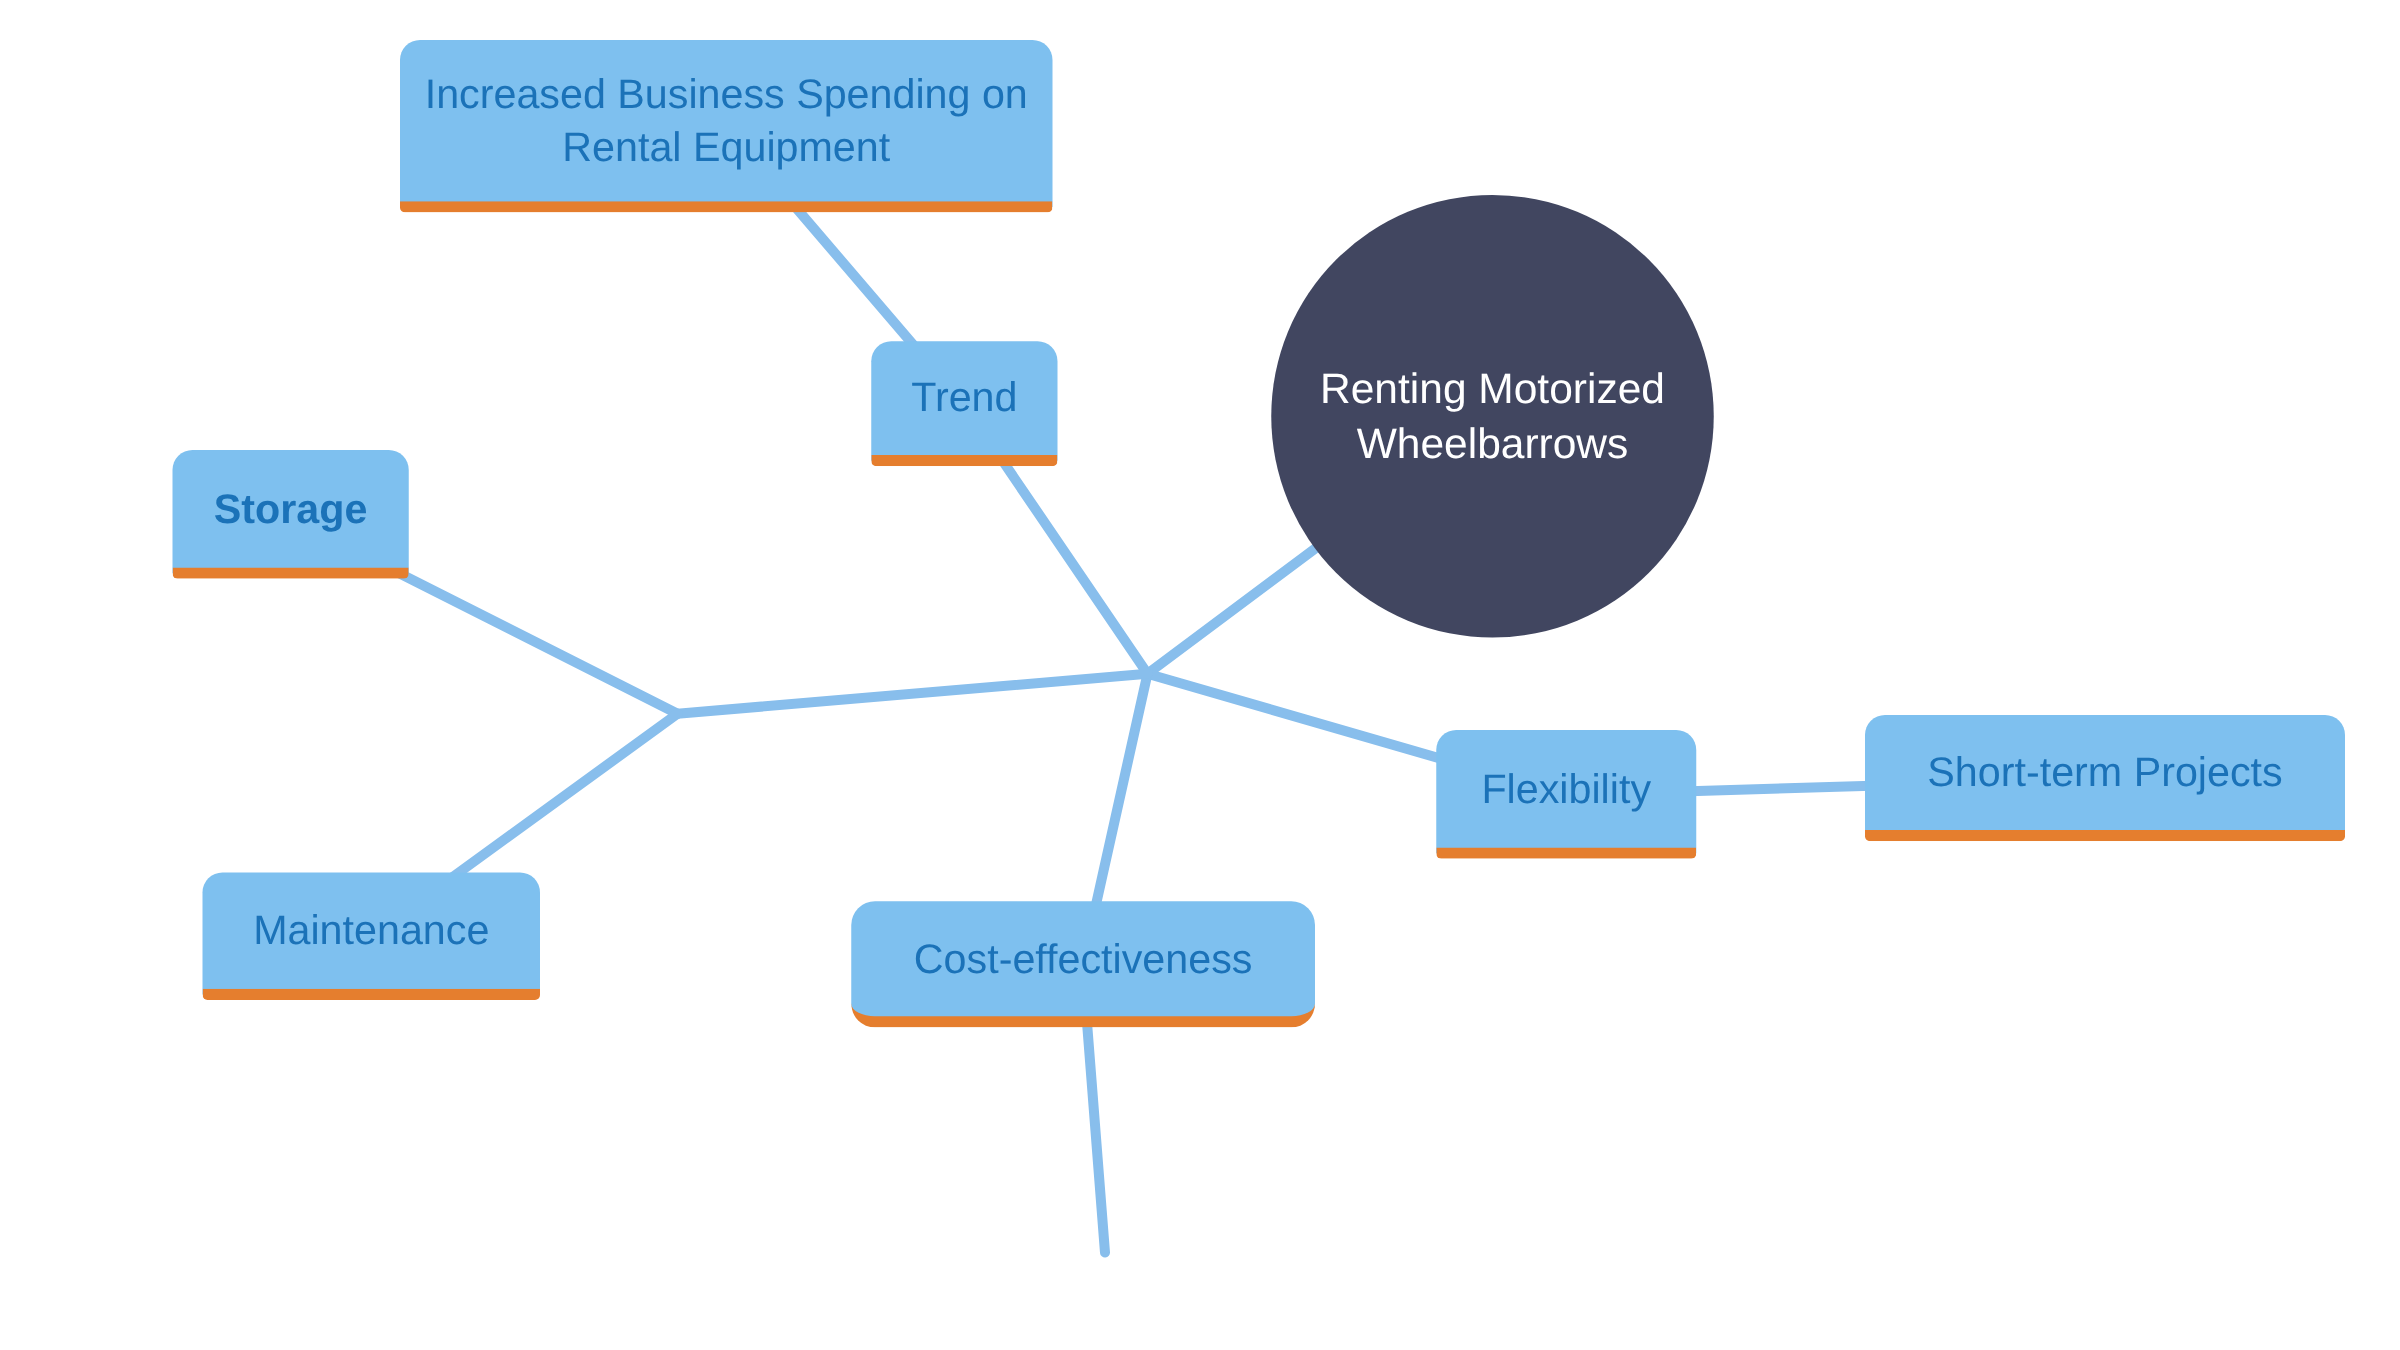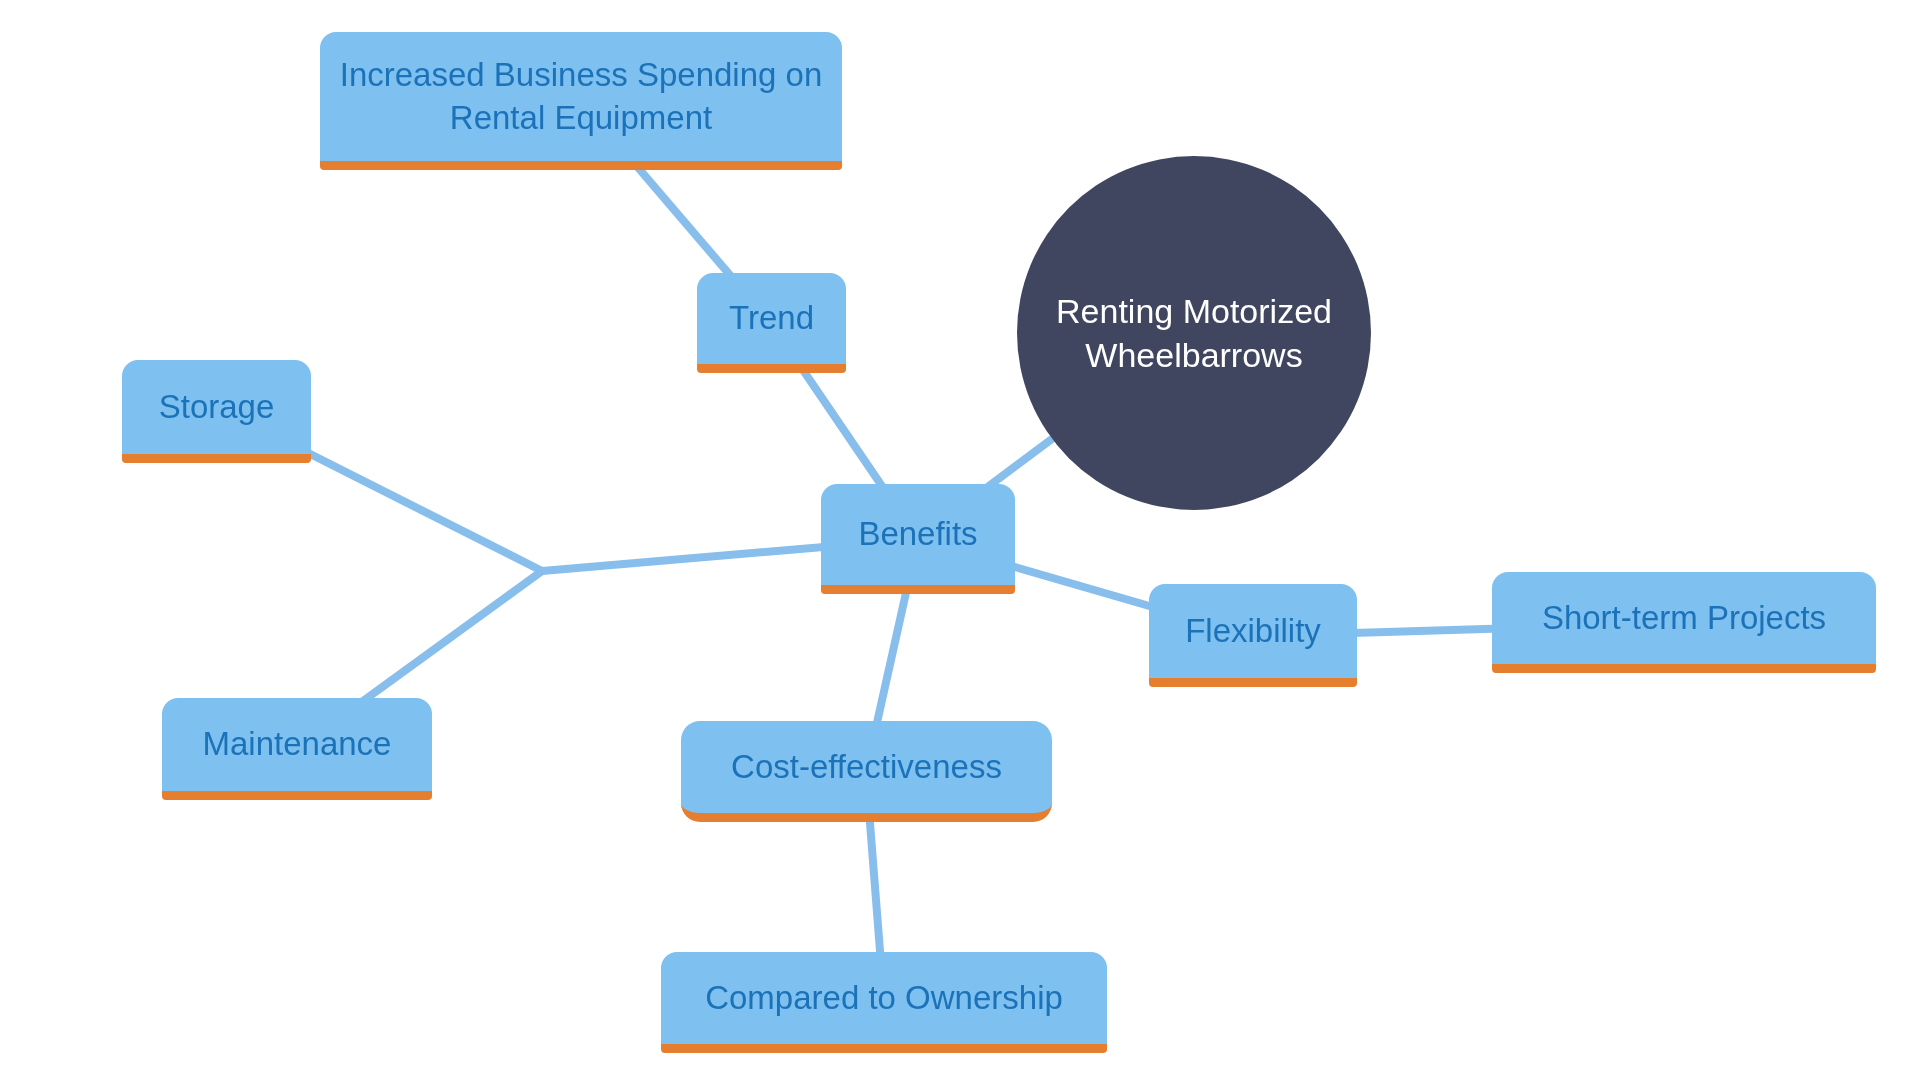--- a/index.html
+++ b/index.html
@@ -83,46 +83,40 @@
   </svg>
 
   <div class="node" style="left:276px; top:32px; width:522px; height:138px;">
     <span class="node-label">Increased Business Spending on Rental Equipment</span>
   </div>
 
   <div class="node" style="left:653px; top:273px; width:149px; height:100px;">
     <span class="node-label">Trend</span>
   </div>
 
-  <div class="node" style="left:78px; top:360px; width:189px; height:103px;">
+  <div class="node" style="left:94px; top:360px; width:189px; height:103px;font-weight:bold;">
     <span class="node-label">Storage</span>
   </div>
 
 
-  <div class="node" style="left:777px; top:484px; width:194px; height:110px;">
-    <span class="node-label">Benefits</span>
-  </div>
 
   <div class="node" style="left:1105px; top:584px; width:208px; height:103px;">
     <span class="node-label">Flexibility</span>
   </div>
 
   <div class="node" style="left:1448px; top:572px; width:384px; height:101px;">
     <span class="node-label">Short-term Projects</span>
   </div>
 
   <div class="node" style="left:118px; top:698px; width:270px; height:102px;justify-content:center;">
     <span class="node-label">Maintenance</span>
   </div>
 
   <div class="node" style="left:637px; top:721px; width:371px; height:101px;border-radius:19px;">
     <span class="node-label">Cost-effectiveness</span>
   </div>
 
-  <div class="node" style="left:617px; top:952px; width:446px; height:101px;">
-    <span class="node-label">Compared to Ownership</span>
-  </div>
 
   <div class="center-node" style="left:973px; top:156px; width:354px; height:354px;">
     <span class="center-label">Renting Motorized Wheelbarrows</span>
   </div>
 
 </div>
 
 </body></html>

